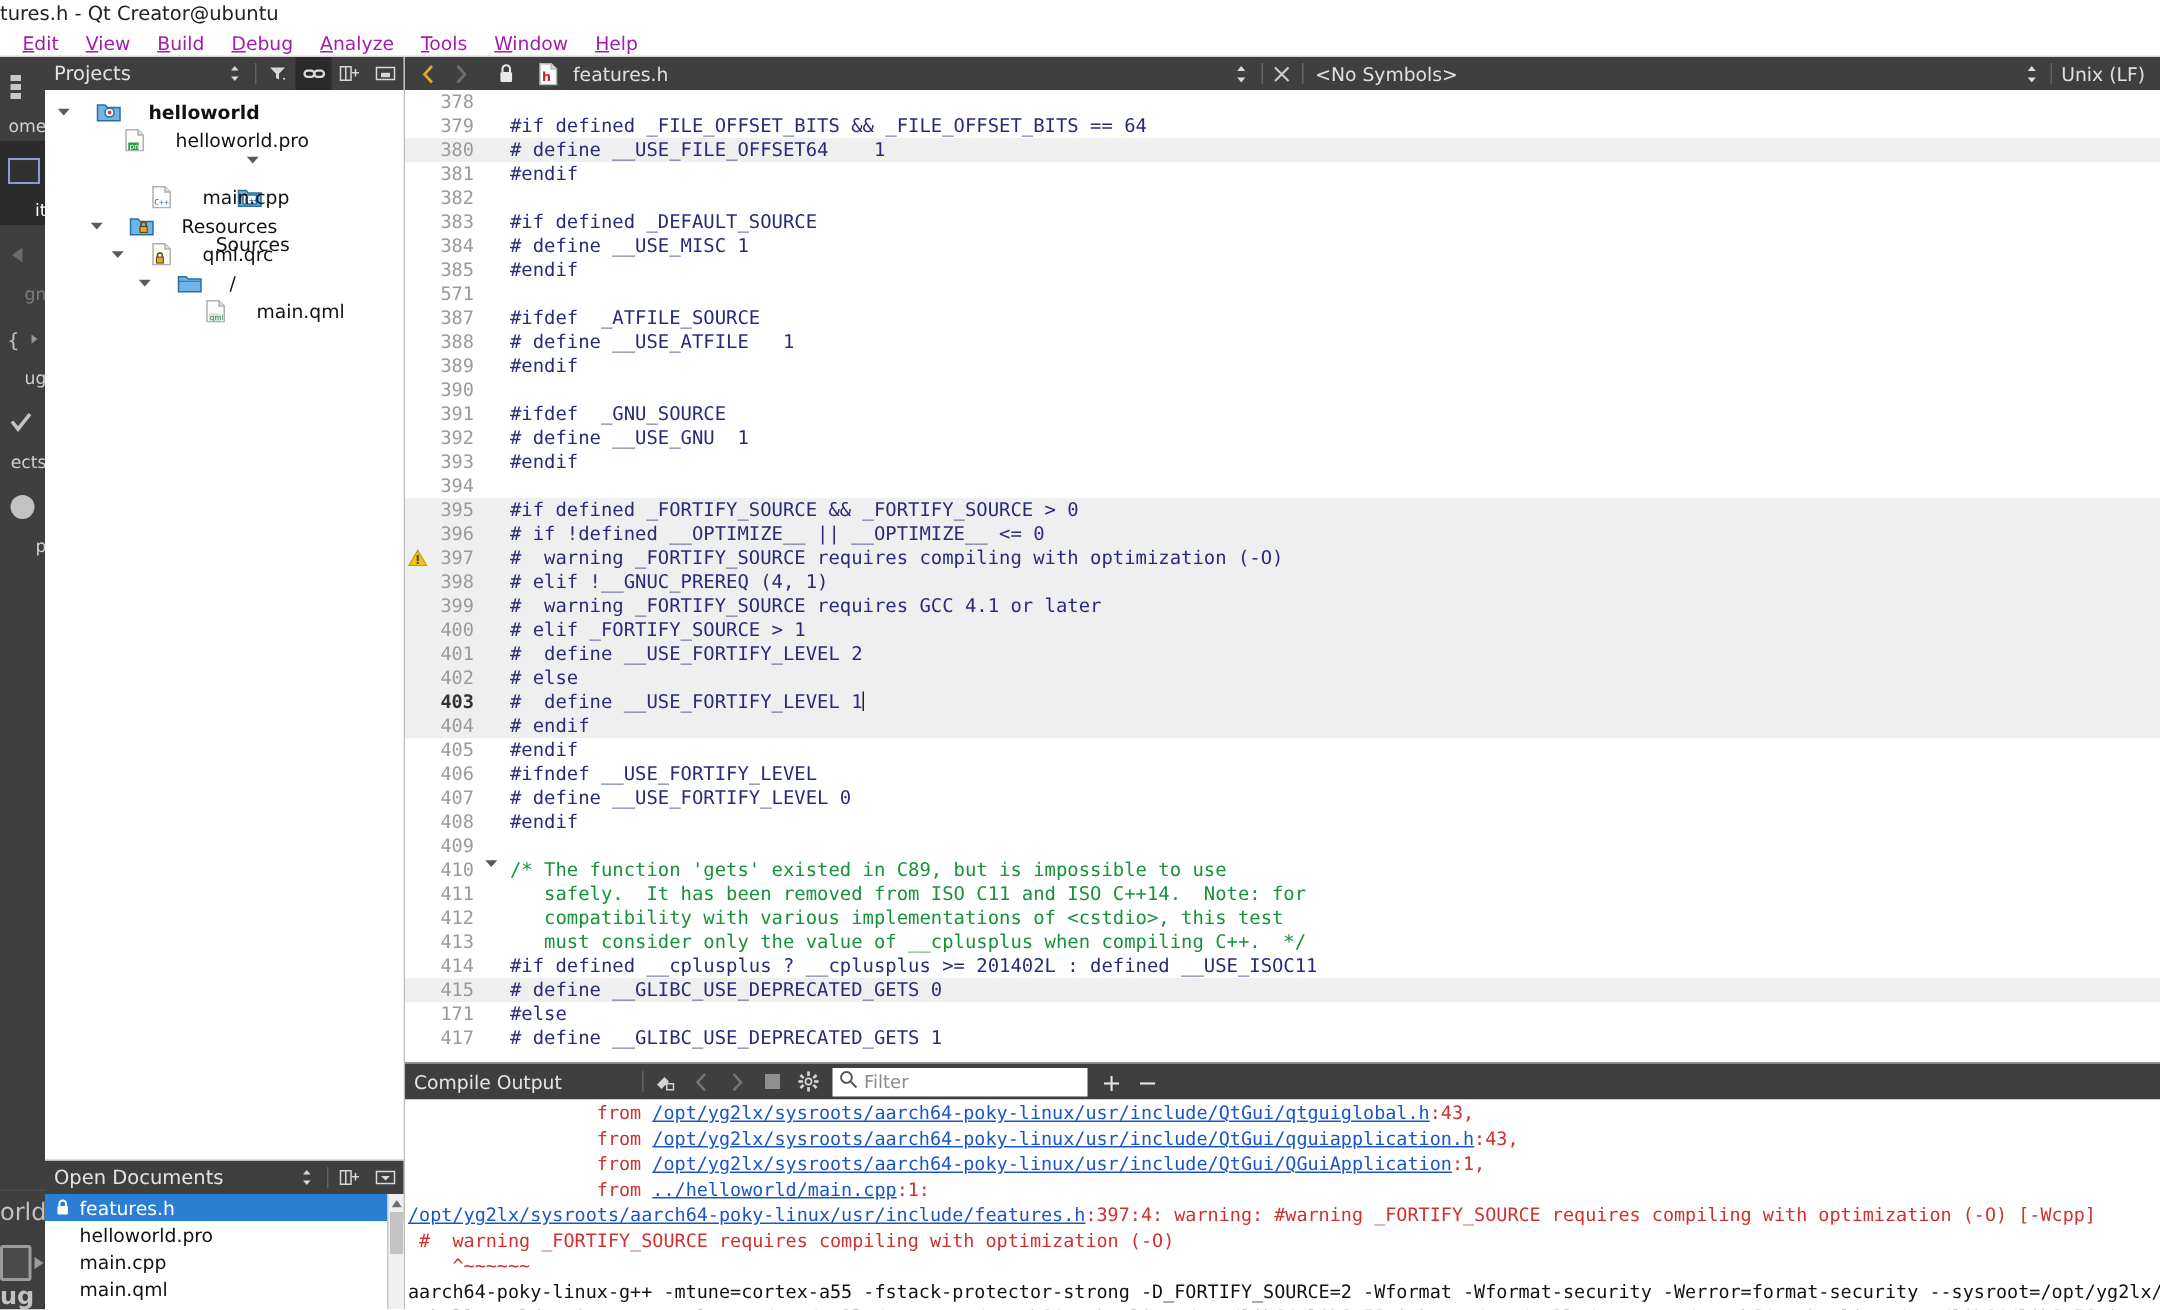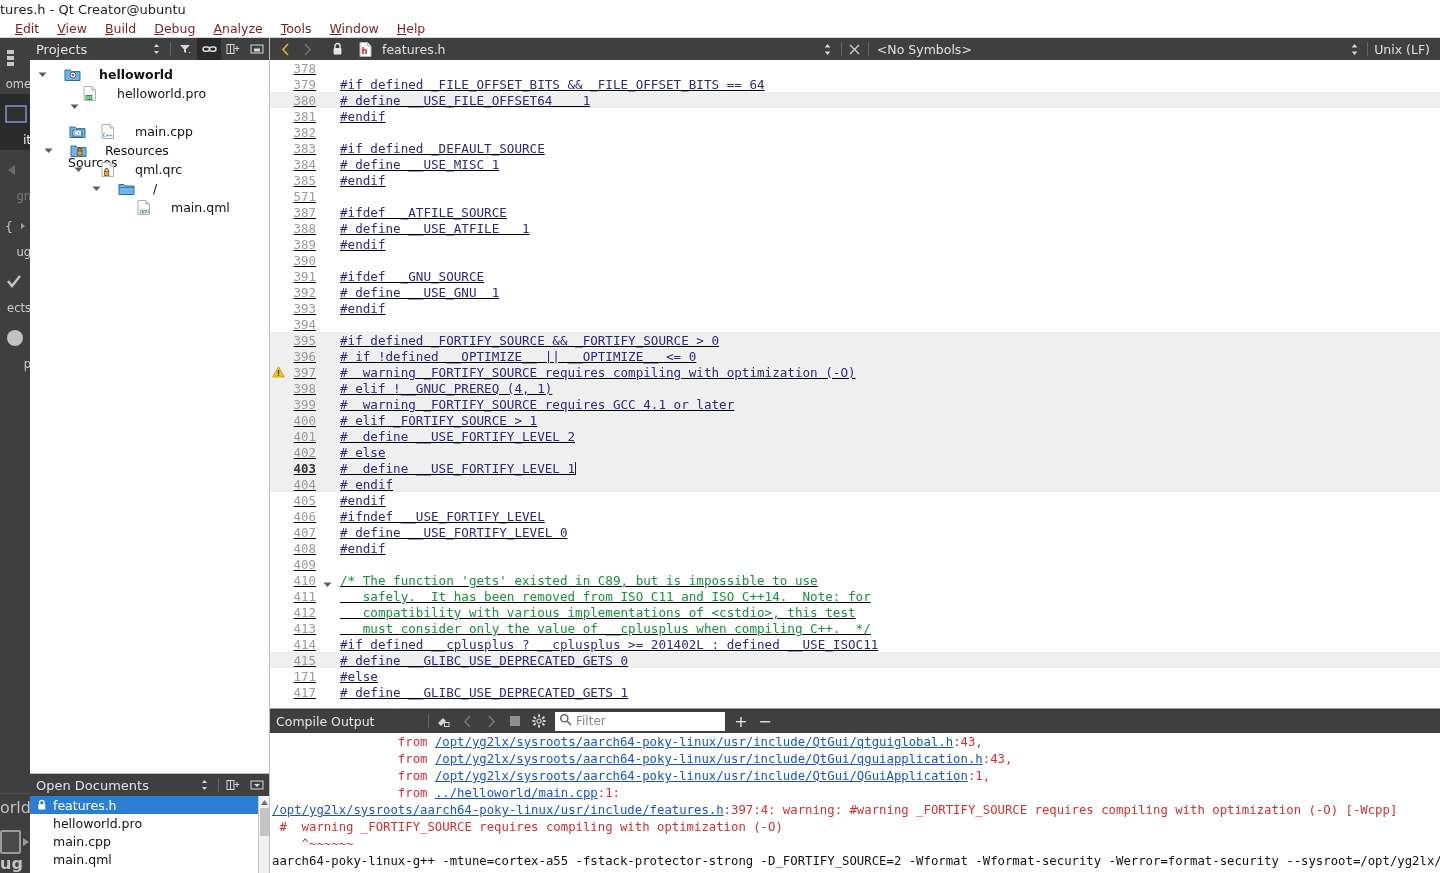--- a/index.html
+++ b/index.html
@@ -6,21 +6,21 @@
   html,body { width:1440px; height:873px; overflow:hidden; background:#fff;
               font-family:"DejaVu Sans","Liberation Sans",sans-serif; }
 
   
   #titlebar { height:20px; background:#fff; color:#222; font-size:13px;
               line-height:20px; padding-left:0px; white-space:nowrap; overflow:hidden; }
 
   
   #menubar { height:18px; background:#fff; border-bottom:1px solid #d6d6d6;
              display:flex; align-items:center; padding-left:6px; }
-  .menu-item { font-size:12.5px; color:#7f1d1d; padding:0 9px; line-height:18px;
+  .menu-item { font-size:12.5px; color:#a21caf; padding:0 9px; line-height:18px;
                white-space:nowrap; cursor:default; }
   .menu-item .mn { text-decoration:underline; }
 
   
   #shell { display:flex; width:1440px; height:835px; }
 
   
   #modebar { width:30px; background:#3f3f3f; flex:0 0 30px; position:relative;
              display:flex; flex-direction:column; color:#c3c3c3; overflow:hidden; }
   .mode { height:56px; position:relative; flex:0 0 56px;
@@ -49,21 +49,21 @@
   .dockheader { height:22px; background:#3f3f3f; display:flex; align-items:center;
                 color:#e3e3e3; font-size:13px; padding-left:6px; }
   .dockheader .dtitle { flex:1 1 auto; white-space:nowrap; }
   .dockbtn { width:24px; height:22px; display:flex; align-items:center;
              justify-content:center; }
   .dockbtn.on { background:#2a2a2a; }
   .vsep { width:1px; height:14px; background:#636363; margin:0 2px; }
 
   #projecttree { flex:1 1 auto; overflow:hidden; padding-top:5px;
                  font-size:12.5px; color:#111; background:#fff; }
-  .trow { height:19px; display:flex; white-space:nowrap;gap:14px; }
+  .trow { height:19px; display:flex; align-items:center; white-space:nowrap;gap:14px; }
   .tarrow { width:13px; height:19px; display:flex; align-items:center;
             justify-content:center; }
   .tarrow svg { display:block; }
   .ticon { width:18px; height:19px; display:flex; align-items:center;
            justify-content:center; margin-right:4px; }
   .tlabel { line-height:19px; }
   .tbold { font-weight:bold; }
 
   #opendocs { height:100px; flex:0 0 100px; display:flex; flex-direction:column;
               border-top:1px solid #bdbdbd; }
@@ -91,21 +91,21 @@
   #edfilename { margin-left:6px; white-space:nowrap; }
   #edfilespacer { flex:1 1 auto; }
   #edsymbols { margin-left:6px; white-space:nowrap; color:#e0e0e0; }
   #edsymbolspacer { flex:1 1 auto; }
   #edlineend { margin-left:4px; margin-right:6px; white-space:nowrap; }
 
   
   #editor { flex:1 1 auto; background:#fff; position:relative; overflow:hidden;
             font-family:"DejaVu Sans Mono","Liberation Mono",monospace;
             font-size:12.6px; }
-  .cline { height:16px; display:flex; align-items:flex-end; position:relative;text-decoration:underline; }
+  .cline { height:16px; display:flex; align-items:flex-start; position:relative; }
   .cline.hl { background:#efefef; }
   .marker { width:16px; height:16px; flex:0 0 16px; display:flex;
             align-items:center; justify-content:center; }
   .lno { width:34px; flex:0 0 34px; text-align:right; color:#9a9a9a;
          padding-right:4px; font-size:12.4px; }
   .lno.cur { color:#333; font-weight:bold; }
   .fold { width:14px; flex:0 0 14px; display:flex; align-items:center;
           justify-content:center; }
   .ctext { white-space:pre; color:#2a2a7a; padding-left:6px; flex:1 1 auto; }
   .ctext.cmt { color:#17923a; }
@@ -298,21 +298,21 @@
           <span class="tarrow"></span>
           <span class="ticon">
             <svg width="14" height="15" viewBox="0 0 14 15">
               <path d="M1 0.5 H9 L12.5 4 V14.5 H1 Z" fill="#fcfcfc" stroke="#b0b0b0"></path>
               <path d="M9 0.5 V4 H12.5" fill="#e0e0e0" stroke="#b0b0b0"></path>
               <text x="1.8" y="12.5" font-size="5.4" fill="#2b6f9e" font-family="DejaVu Sans Mono, monospace">C++</text>
             </svg>
           </span>
           <span class="tlabel">main.cpp</span>
         </div>
-        <div class="trow" style="padding-left: 12px;">
+        <div class="trow" style="padding-left: 28px;">
           <span class="tarrow">
             <svg width="9" height="7" viewBox="0 0 9 7">
               <path d="M0.5 1.5 L8.5 1.5 L4.5 6 Z" fill="#5a5a5a"></path>
             </svg>
           </span>
           <span class="ticon">
             <svg width="17" height="15" viewBox="0 0 17 15">
               <path d="M1 3 H6 L7.5 4.6 H16 V13.5 H1 Z" fill="#6fb5e8" stroke="#2b6f9e"></path>
               <path d="M8 8 V6.6 a1.7 1.7 0 0 1 3.4 0 V8" fill="none" stroke="#6b4a12" stroke-width="1.2"></path>
               <rect x="7.3" y="8" width="4.8" height="4" fill="#e8a72a" stroke="#6b4a12" stroke-width="0.8"></rect>

